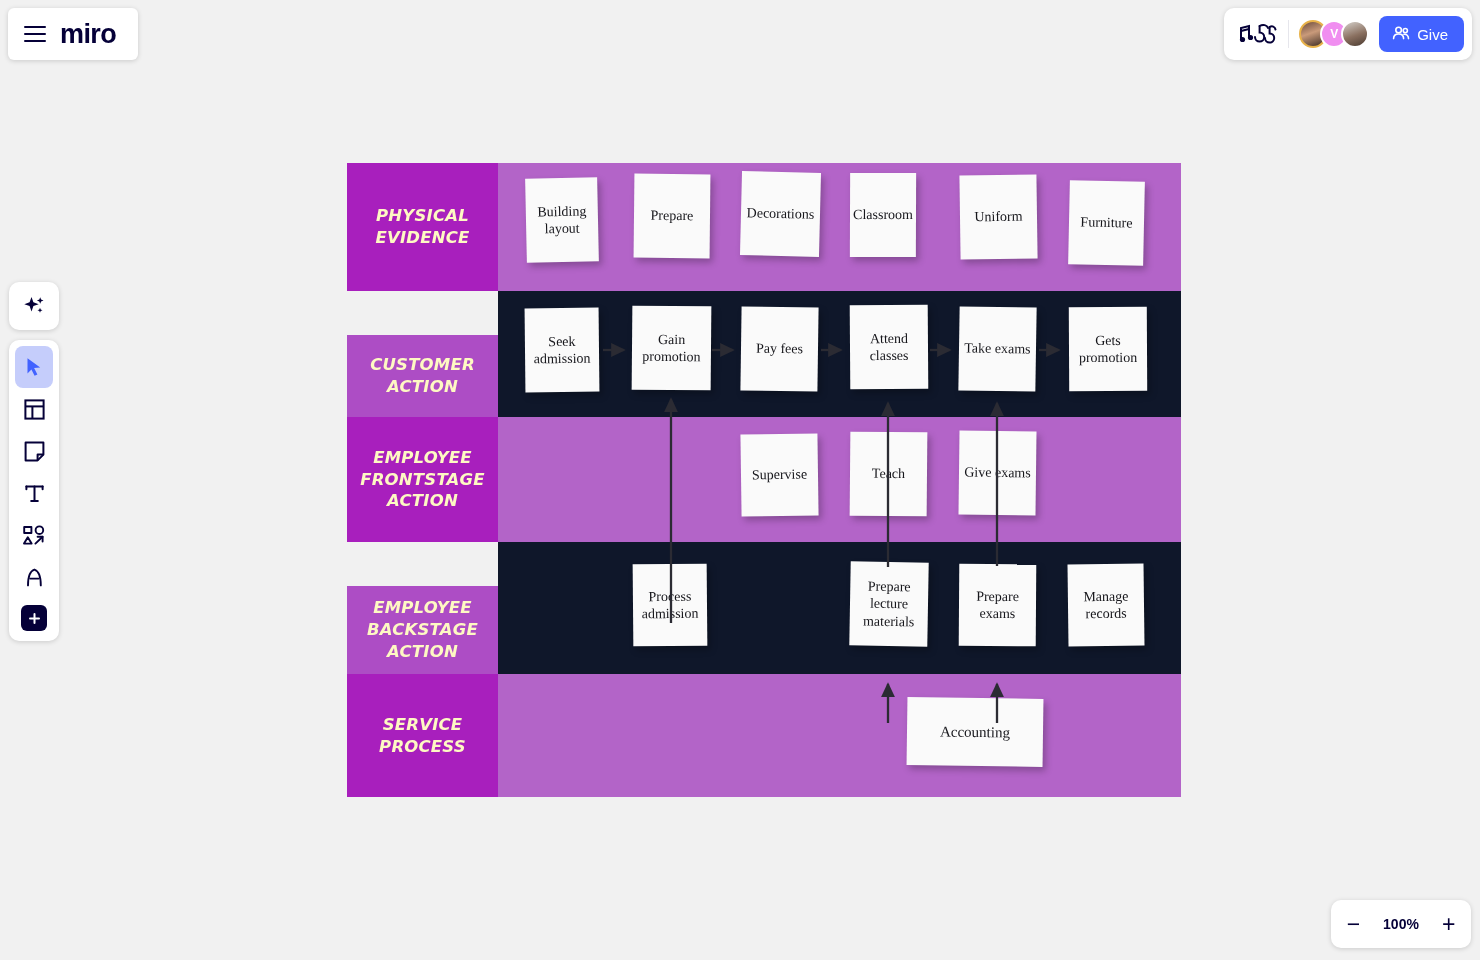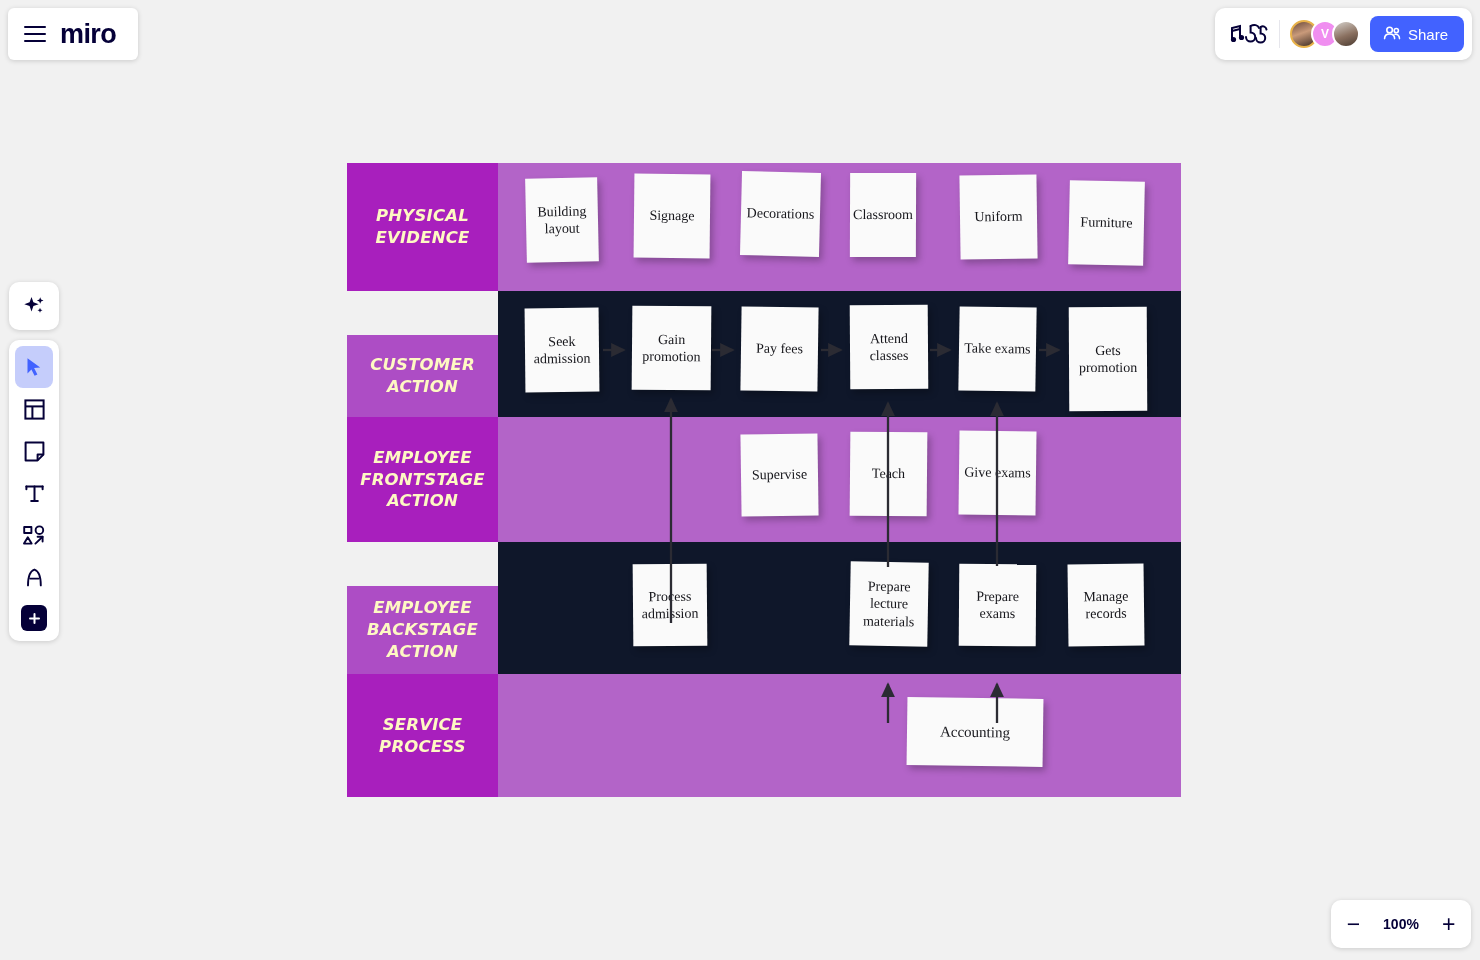--- a/index.html
+++ b/index.html
@@ -193,21 +193,21 @@
     </div>
     <button class="share-btn">
       <span>
         <svg width="18" height="16" viewBox="0 0 18 16" fill="none" stroke="#ffffff" stroke-width="1.6" stroke-linecap="round">
           <circle cx="6.6" cy="5" r="2.8"></circle>
           <path d="M1.6 13.6 c0-2.9 2.2-4.6 5-4.6 s5 1.7 5 4.6"></path>
           <circle cx="13.3" cy="5.6" r="2.1"></circle>
           <path d="M12 9.3 c2.6-.3 4.5 1.5 4.5 4.3"></path>
         </svg>
       </span>
-      <span>Share</span>
+      <span>Give</span>
     </button>
   </div>
 
   <div class="tool-group tool-ai">
     <div class="tool-btn">
       <svg width="26" height="26" viewBox="0 0 26 26" fill="#050038">
         <path d="M10.5 4 L12.4 9.3 L17.7 11.2 L12.4 13.1 L10.5 18.4 L8.6 13.1 L3.3 11.2 L8.6 9.3 Z"></path>
         <path d="M19.2 4.2 L20.1 6.6 L22.5 7.5 L20.1 8.4 L19.2 10.8 L18.3 8.4 L15.9 7.5 L18.3 6.6 Z"></path>
         <path d="M19 14.8 L19.7 16.6 L21.5 17.3 L19.7 18 L19 19.8 L18.3 18 L16.5 17.3 L18.3 16.6 Z"></path>
       </svg>
@@ -273,40 +273,40 @@
 
   <div class="blueprint">
 
     <div class="bp-row dark" style="top:0; height:128px;">
       <div class="bp-label">
         <span>Physical</span>
         <span>Evidence</span>
       </div>
       <div class="bp-lane">
         <div class="note" style="left:28px; top:15px; width:72px; height:84px; transform:rotate(-1.2deg);">Building layout</div>
-        <div class="note" style="left:136px; top:11px; width:76px; height:84px; transform:rotate(0.6deg);">Signage</div>
+        <div class="note" style="left:136px; top:11px; width:76px; height:84px; transform:rotate(0.6deg);">Prepare</div>
         <div class="note" style="left:243px; top:9px; width:79px; height:84px; transform:rotate(1.4deg);">Decorations</div>
         <div class="note" style="left:352px; top:10px; width:66px; height:84px; transform:rotate(0.2deg);">Classroom</div>
         <div class="note" style="left:462px; top:12px; width:77px; height:84px; transform:rotate(-0.8deg);">Uniform</div>
         <div class="note" style="left:571px; top:18px; width:75px; height:84px; transform:rotate(1.2deg);">Furniture</div>
       </div>
     </div>
 
     <div class="bp-row light" style="top:128px; height:126px;">
       <div class="bp-label">
         <span>Customer</span>
         <span>Action</span>
       </div>
       <div class="bp-lane">
         <div class="note" style="left:27px; top:17px; width:74px; height:84px; transform:rotate(-0.6deg);">Seek admission</div>
         <div class="note" style="left:134px; top:15px; width:79px; height:84px; transform:rotate(0.5deg);">Gain promotion</div>
         <div class="note" style="left:243px; top:16px; width:77px; height:84px; transform:rotate(0.8deg);">Pay fees</div>
         <div class="note" style="left:352px; top:14px; width:78px; height:84px; transform:rotate(-0.4deg);">Attend classes</div>
         <div class="note" style="left:461px; top:16px; width:77px; height:84px; transform:rotate(0.9deg);">Take exams</div>
-        <div class="note" style="left:571px; top:16px; width:78px; height:104px; transform:rotate(-0.3deg);">Gets promotion</div>
+        <div class="note" style="left:571px; top:16px; width:78px; height:84px; transform:rotate(-0.3deg);">Gets promotion</div>
       </div>
     </div>
 
     <div class="bp-row dark" style="top:254px; height:125px;">
       <div class="bp-label">
         <span>Employee</span>
         <span>Frontstage</span>
         <span>Action</span>
       </div>
       <div class="bp-lane">

